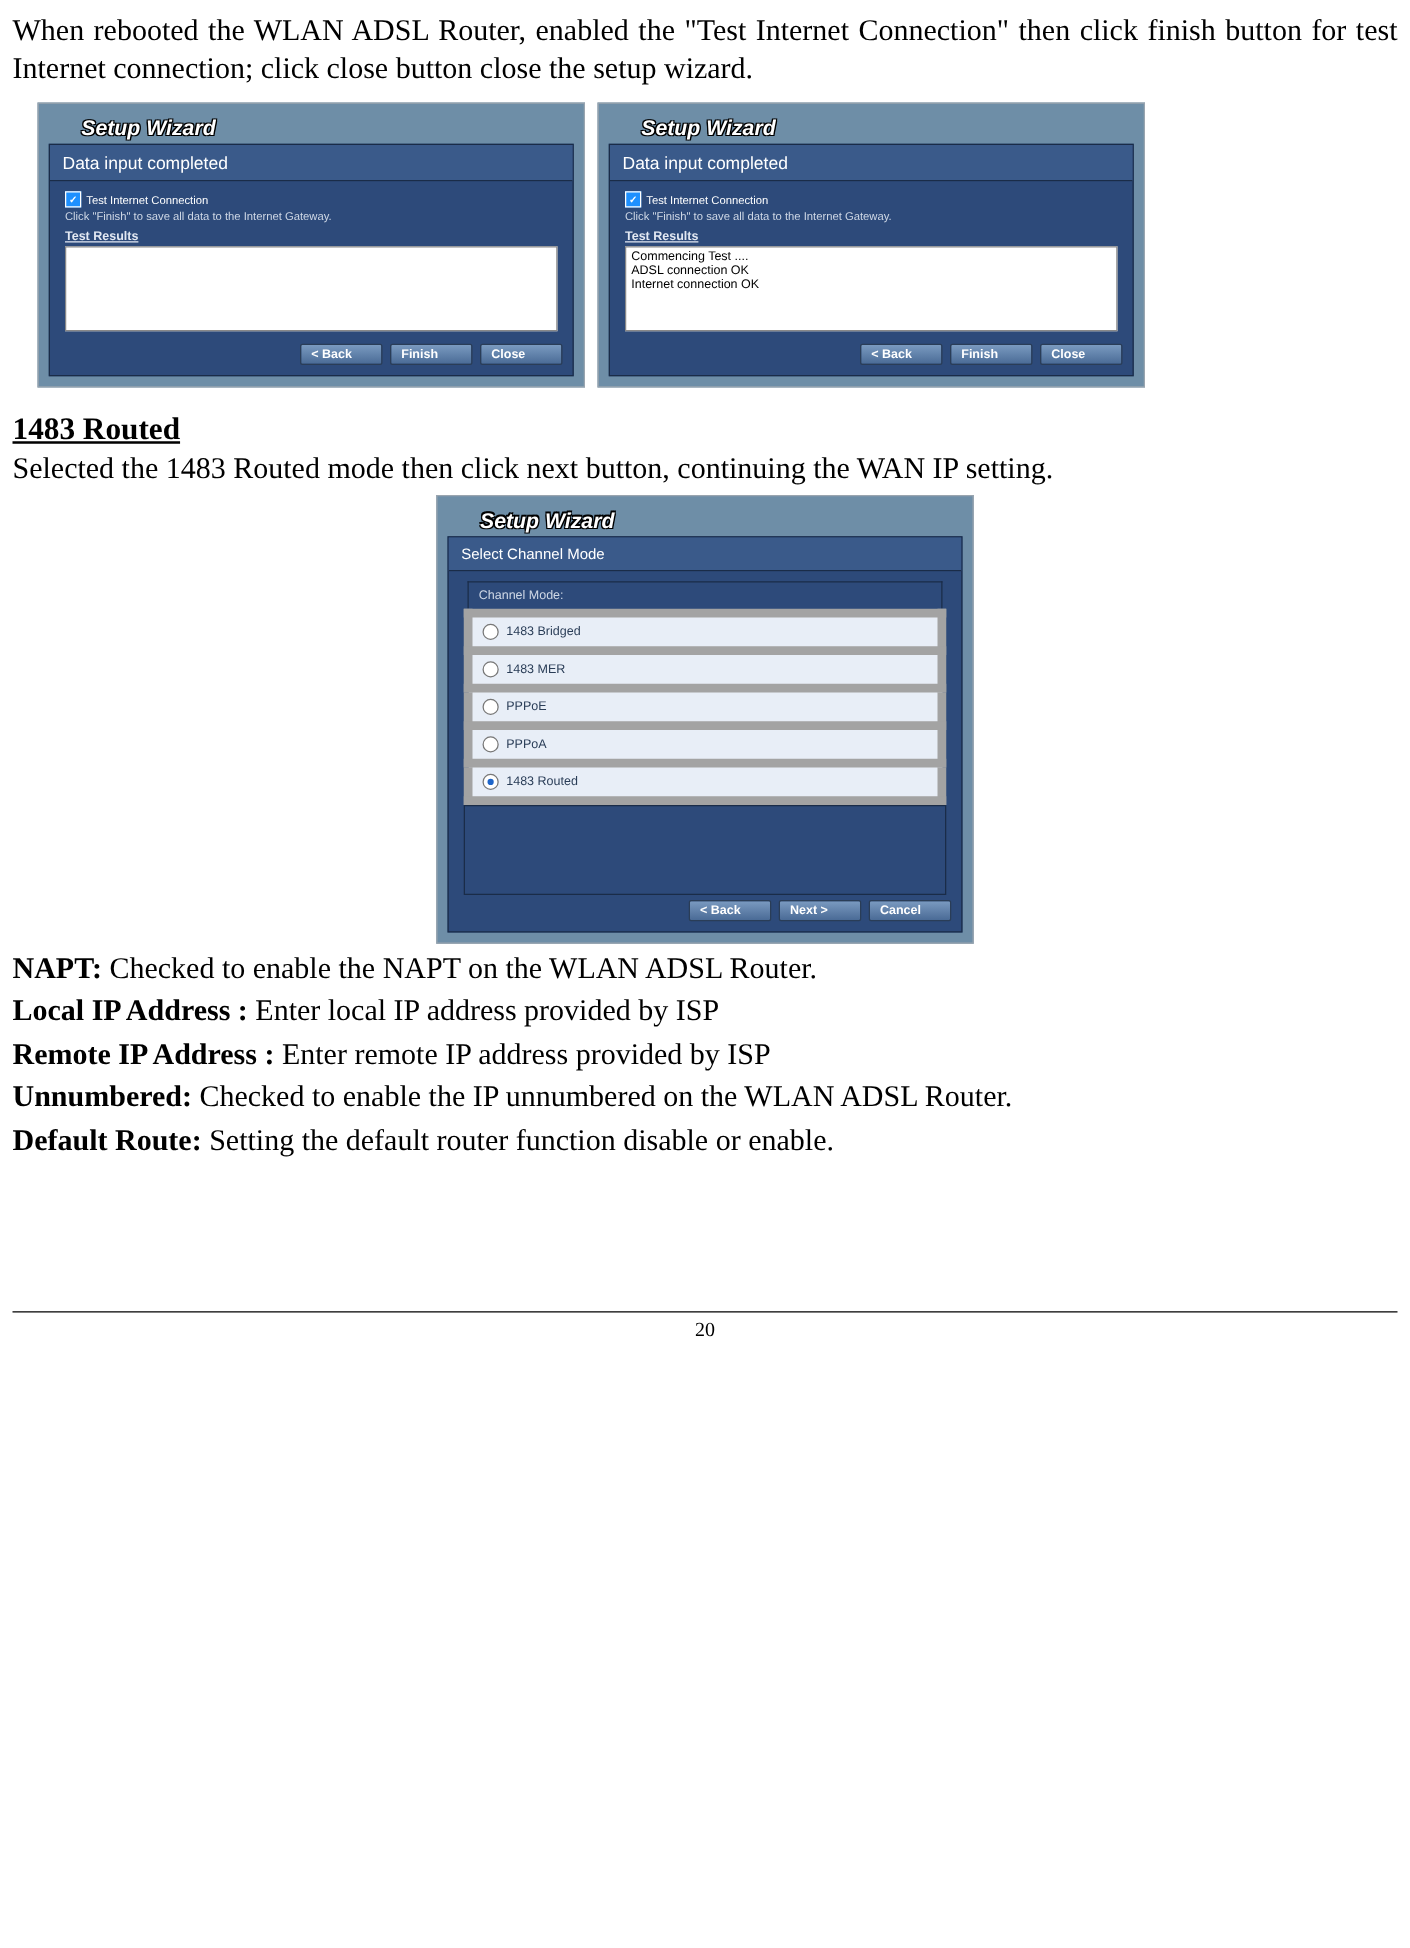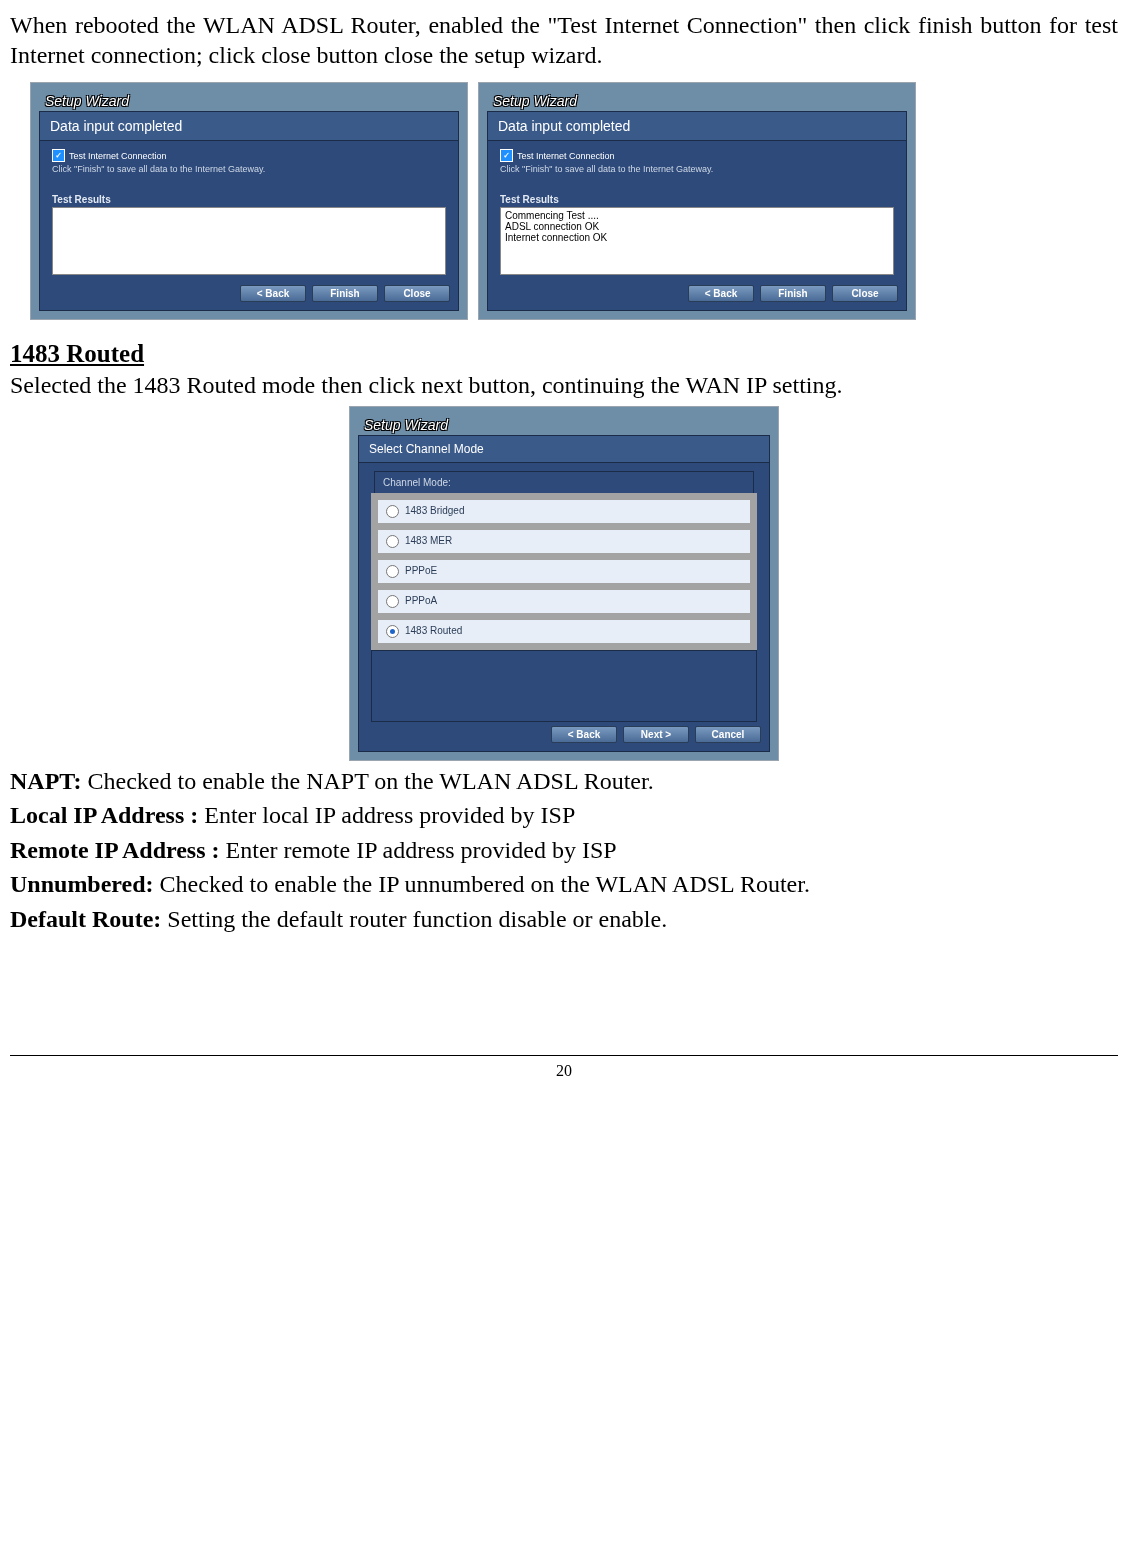--- a/index.html
+++ b/index.html
@@ -19,56 +19,57 @@
   .two-panel { display: flex; gap: 10px; margin: 10px 0 20px 20px; }
   .wizard-panel {
     width: 438px;
     background: #6e8ea7;
     border: 1px solid #9aa5af;
     padding: 8px;
     box-sizing: border-box;
   }
   .wizard-title {
     font-family: Arial, sans-serif;
-    font-weight: 400;
+    font-weight: 700;
     font-style: italic;
     color: #fff;
     text-shadow: 1px 1px 0 #000, -1px -1px 0 #000, 1px -1px 0 #000, -1px 1px 0 #000;
-    font-size: 14px;
+    font-size: 17px;
     padding: 2px 6px;
+    margin-left: 20px;
   }
   .wizard-inner {
     background: #2d4a7a;
     border: 1px solid #1a2c48;
     color: #fff;
     font-family: "Trebuchet MS", Arial, sans-serif;
   }
   .subheader {
     background: #3a5a8a;
     padding: 6px 10px;
     font-size: 14px;
     border-bottom: 1px solid #1a2c48;
   }
   .content-area { padding: 8px 12px 4px 12px; font-size: 9px; }
   .chk-line { display: flex; align-items: center; gap: 4px; margin-bottom: 2px; }
   .chk { width: 11px; height: 11px; background: #1e90ff; border: 1px solid #fff; display: inline-flex; align-items: center; justify-content: center; color:#fff; font-size:8px; font-weight:bold;}
   .hint { color: #cfd8e6; font-size: 9px; }
-  .tr-label { font-weight: bold; color: #e3e9f3; margin-top: 20px; font-size: 10px; }
+  .tr-label { font-weight: bold; text-decoration: underline; color: #e3e9f3; margin-top: 6px; font-size: 10px; }
   .textarea {
     width: 100%; height: 68px; background: #fff; color: #000;
     font-family: Arial, sans-serif; font-size: 10px; resize: none;
     box-sizing: border-box; padding: 2px 4px; margin-top: 2px; border:1px solid #888;
     overflow-y: scroll;
   }
   .btn-row { display: flex; justify-content: flex-end; gap: 6px; padding: 4px 8px 8px 8px; }
   .wbtn {
     background: linear-gradient(#7a9ac0, #4a6b96);
     border: 1px solid #2a3d57; color: #fff;
     font-family: Arial, sans-serif; font-size: 10px; font-weight: bold;
-    padding: 2px 8px; min-width: 48px; text-align: center;
+    padding: 2px 8px; min-width: 48px; text-align: left;
     border-radius: 2px;
   }
 
   .center-panel-wrap { display:flex; justify-content:center; margin: 6px 0 4px 0; }
   .center-panel { width: 430px; }
   .radio-table { width: 100%; border-collapse: collapse; margin-top:2px; }
   .radio-table td {
     border: 7px solid #a3a3a3; background: #e8eef7; color: #2a3d57;
     font-family: Arial, sans-serif; font-size: 10px; padding: 5px 8px;
   }

